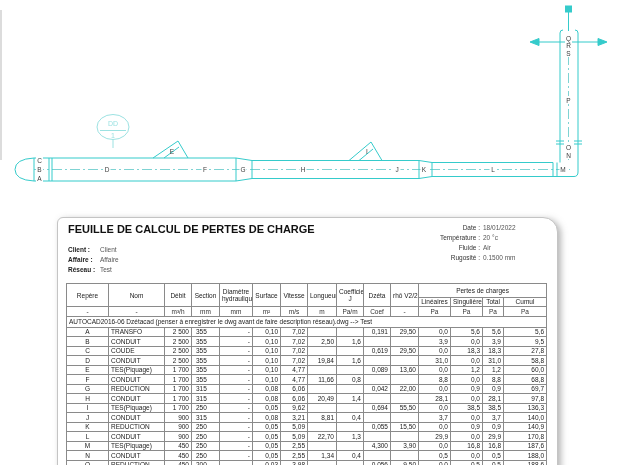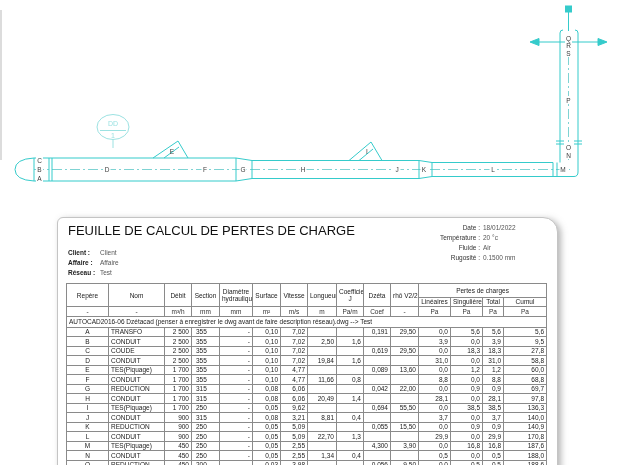--- a/index.html
+++ b/index.html
@@ -6,21 +6,21 @@
   .canvas{position:relative;width:620px;height:465px;overflow:hidden;background:#fff;
           font-family:"Liberation Sans",sans-serif;color:#1a1a1a;}
   .page-edge{position:absolute;left:0;top:10px;width:2px;height:150px;background:#dcdcdc;}
   .diagram{position:absolute;left:0;top:0;}
 
   
   .sheet{position:absolute;left:57px;top:217px;width:499px;height:300px;background:#fff;
          border:1px solid #c4c4c4;border-radius:6px 15px 0 0;
          box-shadow:3px 2px 6px rgba(110,110,110,.5);}
   .sheet-head{position:relative;padding:5px 10px 0 10px;height:55px;}
-  .title{font-size:13px;font-weight:normal;color:#111;margin-bottom:10px;}
+  .title{font-size:11px;font-weight:bold;color:#111;margin-bottom:10px;}
   .meta-left .meta-row{font-size:6.5px;line-height:10px;}
   .meta-left .ml{font-weight:bold;color:#222;display:inline-block;min-width:32px;}
   .meta-left .mv{color:#555;}
   .meta-right{position:absolute;top:5px;right:22px;display:grid;grid-template-columns:auto 52px;
               column-gap:3px;font-size:6.5px;line-height:10px;}
   .meta-right .ml{text-align:right;color:#333;}
   .meta-right .mv{text-align:left;color:#555;}
 
   
   table{border-collapse:collapse;margin-left:8px;margin-top:5px;table-layout:fixed;width:480px;

